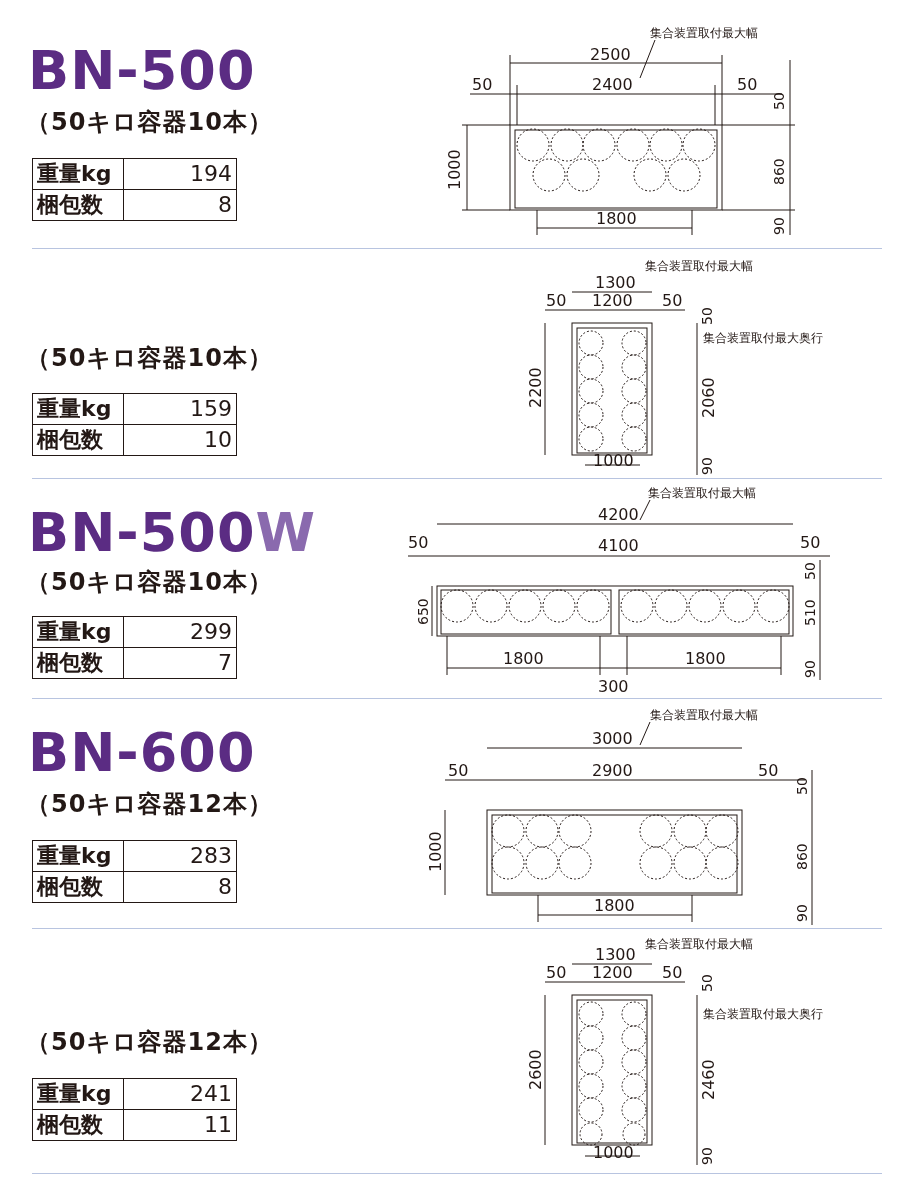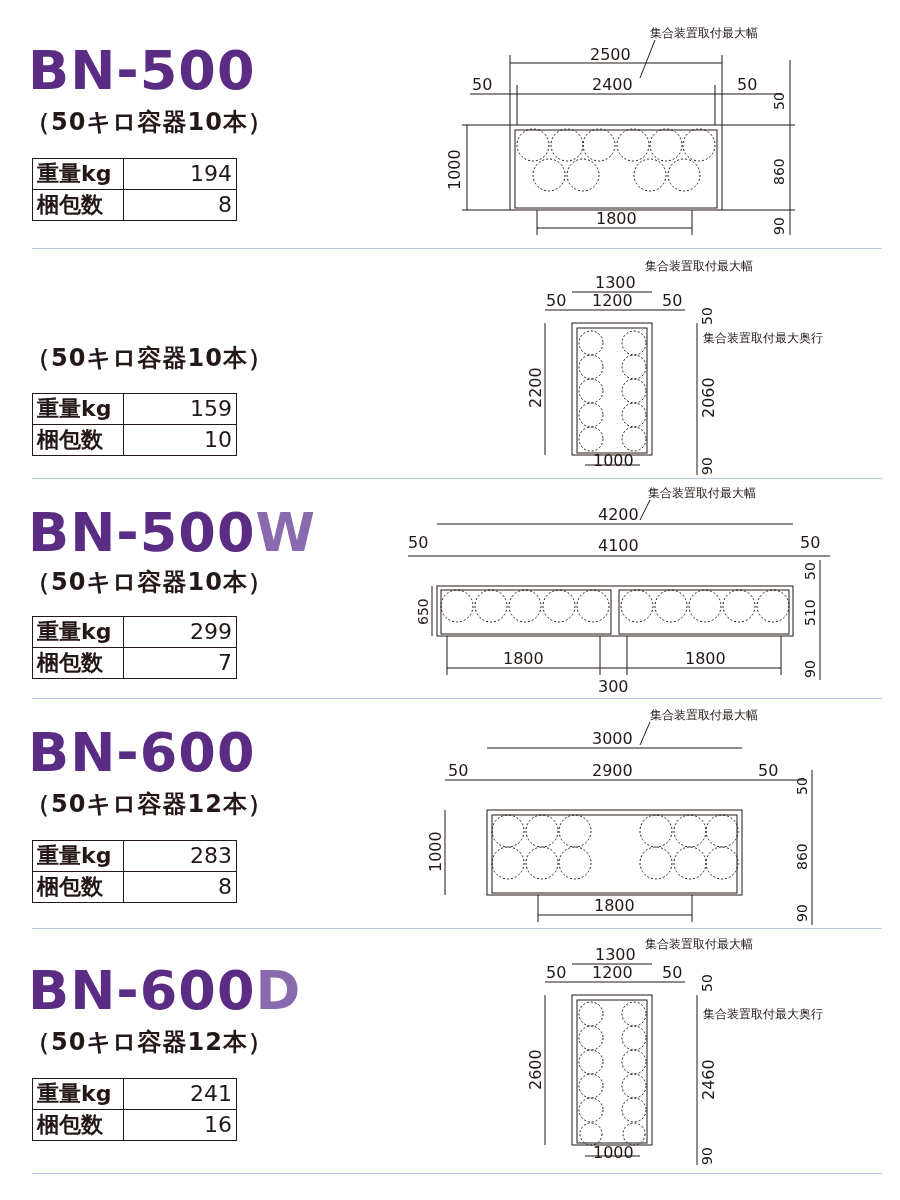--- a/index.html
+++ b/index.html
@@ -235,31 +235,30 @@
     <text x="0" y="0" font-size="14" stroke="none" transform="translate(807,222) rotate(-90)">90</text>
     <line x1="538" y1="195" x2="538" y2="222"></line>
       <line x1="692" y1="195" x2="692" y2="222"></line>
     <line x1="538" y1="215" x2="692" y2="215"></line>
     <text x="594" y="211" font-size="16" stroke="none">1800</text>
   </svg>
   <div class="divider" style="top:228px;"></div>
 </div>
 
 <div class="section" style="top:930px;height:270px;">
-  <div class="model" style="top:34px;"><span>BN-600</span><span class="suffix">D</span></div>
   <div class="subtitle" style="top:96px;">（50キロ容器12本）</div>
   <table class="spec" style="top:148px;">
     <tbody>
         <tr>
           <td class="k">重量kg</td>
           <td class="v">241</td>
         </tr>
     <tr>
           <td class="k">梱包数</td>
-          <td class="v">16</td>
+          <td class="v">11</td>
         </tr>
   </tbody>
     </table>
   <svg class="drw" style="left:0;top:0" width="900" height="270" stroke="#231815" fill="none" stroke-width="1">
     <text x="645" y="18" font-size="12" stroke="none">集合装置取付最大幅</text>
     <text x="595" y="30" font-size="16" stroke="none">1300</text>
     <line x1="572" y1="34" x2="652" y2="34"></line>
     <line x1="545" y1="52" x2="685" y2="52"></line>
     <text x="592" y="48" font-size="16" stroke="none">1200</text>
     <text x="546" y="48" font-size="16" stroke="none">50</text>

